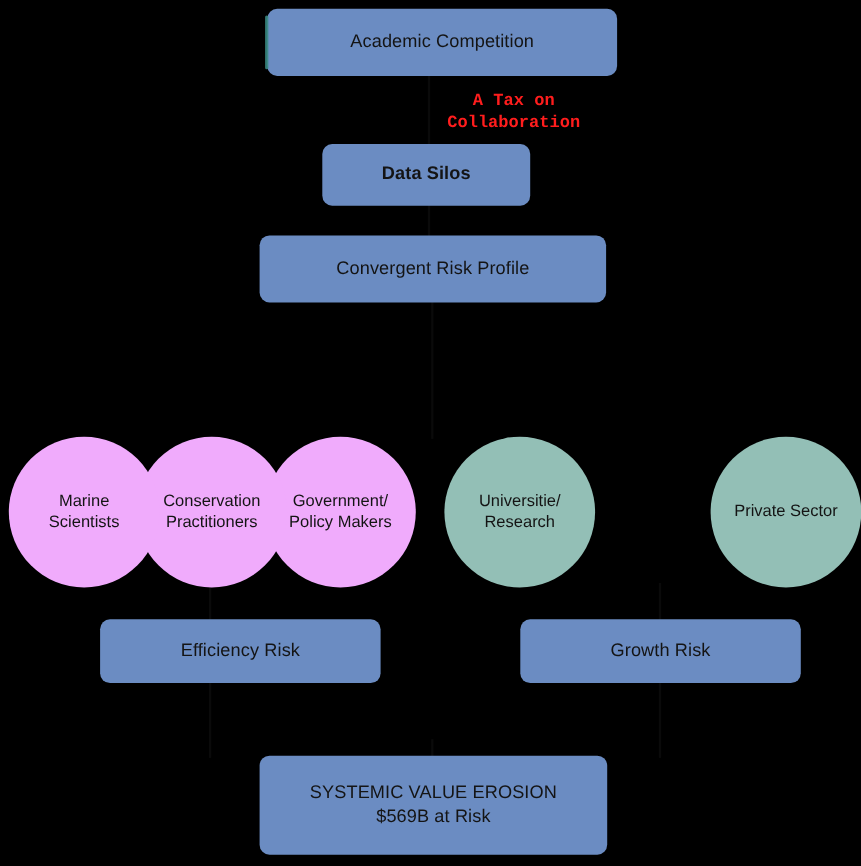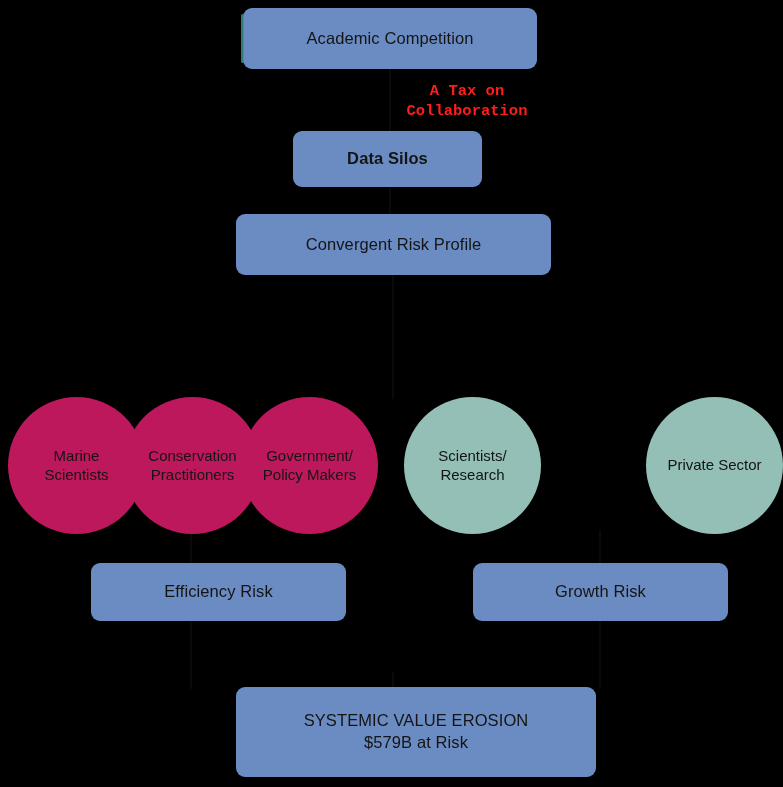--- a/index.html
+++ b/index.html
@@ -35,26 +35,26 @@
   }
   .box .label {
     display: block;
     width: 100%;
   }
   .box .label .l2 {
     display: block;
   }
 
   
-  #box-academic-competition { left: 243px; top: 8px;   width: 294px; height: 61px; }
+  #box-academic-competition { left: 243px; top: 8px;   width: 318px; height: 61px; }
   #box-data-silos          { left: 293px; top: 131px;  width: 189px; height: 56px; font-weight: bold; }
   #box-convergent-risk     { left: 236px; top: 214px;  width: 315px; height: 61px; }
   #box-efficiency-risk     { left: 63px;  top: 563px;  width: 255px; height: 58px; margin-left: 28px; }
   #box-growth-risk         { left: 473px; top: 563px;  width: 255px; height: 58px; }
-  #box-systemic-erosion    { left: 236px; top: 687px;  width: 360px; height: 90px;
+  #box-systemic-erosion    { left: 236px; top: 687px;  width: 316px; height: 90px;
                              font-size: 16.5px; }
 
   
   #box-academic-competition::before {
     content: "";
     position: absolute;
     left: -2px;
     top: 6px;
     bottom: 6px;
     width: 3px;
@@ -96,21 +96,21 @@
     display: flex;
     align-items: center;
     justify-content: center;
     text-align: center;
     color: #141414;
     font-size: 15px;
     line-height: 1.22;
     box-sizing: border-box;
     padding: 0 3px;
   }
-  .circle.orange { background: #be185d; }
+  .circle.orange { background: #f0abfc; }
   .circle.green  { background: #93BFB6; }
 
   .circle .ctext { display: block; width: 100%; }
   .circle .ctext span { display: block; white-space: nowrap; }
 
   
   #circle-marine-scientists        { left: 0px;   z-index: 3; }
   #circle-conservation-practitioners { left: 116px; z-index: 2; }
   #circle-government-policy-makers { left: 233px; z-index: 1; }
 
@@ -188,21 +188,21 @@
       <span class="ctext">
         <span>Government/</span>
         <span>Policy Makers</span>
       </span>
     </div>
   </div>
 
   <div class="circle-row" id="row-right">
     <div class="circle green" id="circle-universities-research">
       <span class="ctext">
-        <span>Scientists/</span>
+        <span>Universitie/</span>
         <span>Research</span>
       </span>
     </div>
     <div class="circle green" id="circle-private-sector">
       <span class="ctext">
         <span>Private Sector</span>
       </span>
     </div>
   </div>
 
@@ -210,17 +210,17 @@
     <span class="label">Efficiency Risk</span>
   </div>
 
   <div class="box" id="box-growth-risk">
     <span class="label">Growth Risk</span>
   </div>
 
   <div class="box" id="box-systemic-erosion">
     <span class="label">
       <span>SYSTEMIC VALUE EROSION</span>
-      <span class="l2">$579B at Risk</span>
+      <span class="l2">$569B at Risk</span>
     </span>
   </div>
 
 </div>
 
 </body></html>

